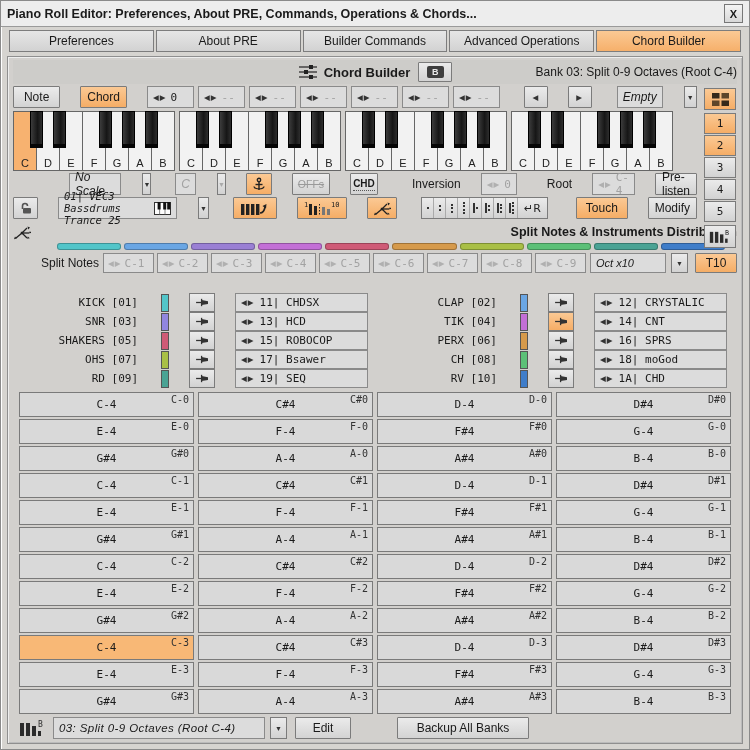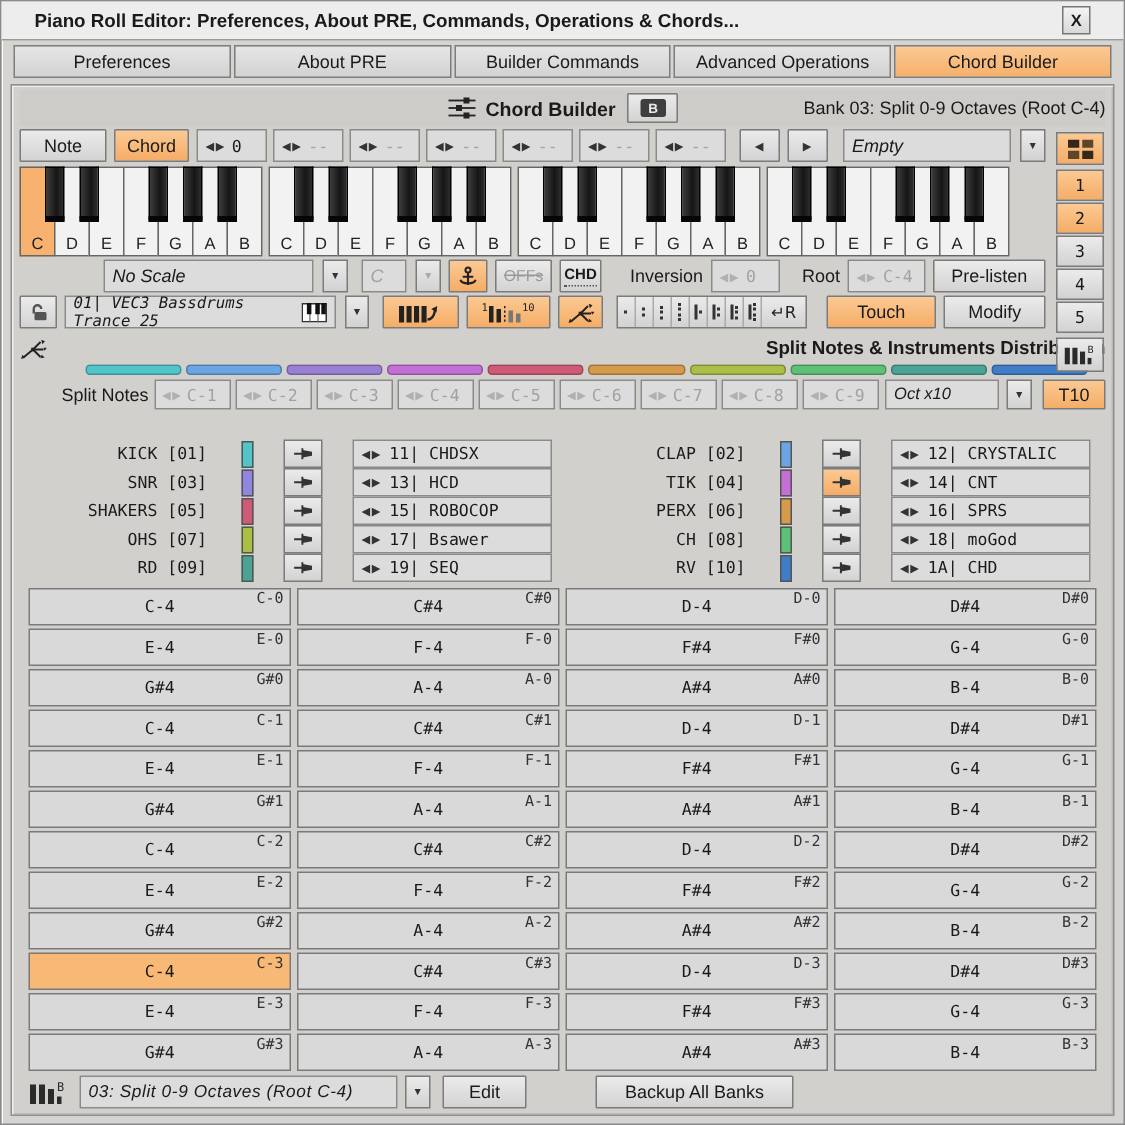--- a/index.html
+++ b/index.html
@@ -1,21 +1,21 @@
 <!DOCTYPE html>
 <html><head>
 <meta charset="utf-8">
 <style>
   html,body{margin:0;padding:0;background:#b8b8b8;}
   *{box-sizing:border-box;}
   .window{width:750px;height:750px;background:#d6d4d0;border:1px solid #8a8a8a;
     font-family:"Liberation Sans",sans-serif;font-size:12px;color:#1a1a1a;position:relative;
     box-shadow:inset 1px 1px 0 #fff;}
   
-  .titlebar{height:26px;display:flex;align-items:center;padding:0 22px;background:#ededed;
+  .titlebar{height:26px;display:flex;align-items:center;padding:0 6px;background:#ededed;
     border-bottom:1px solid #9a9a9a;}
   .titlebar .title{font-weight:bold;font-size:12.5px;flex:1;}
   .closebtn{width:19px;height:19px;border:1px solid #777;background:linear-gradient(#f4f4f4,#d8d8d8);
     display:flex;align-items:center;justify-content:center;font-size:11px;font-weight:bold;cursor:default;}
   
   .tabs{display:flex;gap:2px;margin:3px 8px 16px 8px;height:22px;}
   .tab{flex:1;border:1px solid #7d7d7d;background:linear-gradient(#e6e6e6,#d2d2d2);
     display:flex;align-items:center;justify-content:center;}
   .tab.active{background:linear-gradient(#fbc994,#f6b06b);}
   
@@ -52,21 +52,21 @@
   .bkey{position:absolute;top:0;width:13px;height:37px;background:linear-gradient(90deg,#3c3c3c,#161616 60%,#2e2e2e);
     border:1px solid #000;border-bottom:4px solid #060606;z-index:2;}
   
   .sidecol{position:absolute;top:31px;right:6px;width:32px;display:flex;flex-direction:column;gap:1px;}
   .sbtn{width:32px;height:21px;border:1px solid #7b7b7b;background:linear-gradient(#ebebeb,#d2d2d2);
     display:flex;align-items:center;justify-content:center;font-family:"DejaVu Sans Mono",monospace;font-size:11px;}
   .sbtn.orange{background:linear-gradient(#fbc994,#f5ad66);}
   .sbtn.gridb{height:22px;margin-bottom:2px;}
   .sbtn.bankb{margin-top:2px;height:23px;}
   
-  .srow{margin:2px 0;gap:5px;}
+  .srow{margin:2px 0;gap:20px;}
   .lbl{font-size:12px;color:#1a1a1a;}
   .strike{text-decoration:line-through;color:#9a9a9a;}
   .dotted{border-bottom:1px dotted #555;padding-bottom:1px;font-size:10px;font-weight:bold;}
   .vgroup{display:flex;border:1px solid #7b7b7b;background:linear-gradient(#ebebeb,#d2d2d2);height:22px;align-items:stretch;}
   .vseg{width:12px;border-right:1px solid #aaa;display:flex;align-items:center;justify-content:center;gap:1px;}
   .vdots{display:flex;flex-direction:column;gap:1.5px;}
   .vdot{width:2px;height:2px;background:#333;}
   .vbar{width:2px;height:10px;background:#333;}
   .rstbtn{padding:0 6px;display:flex;align-items:center;font-size:11px;font-family:"DejaVu Sans",sans-serif;color:#222;}
   

